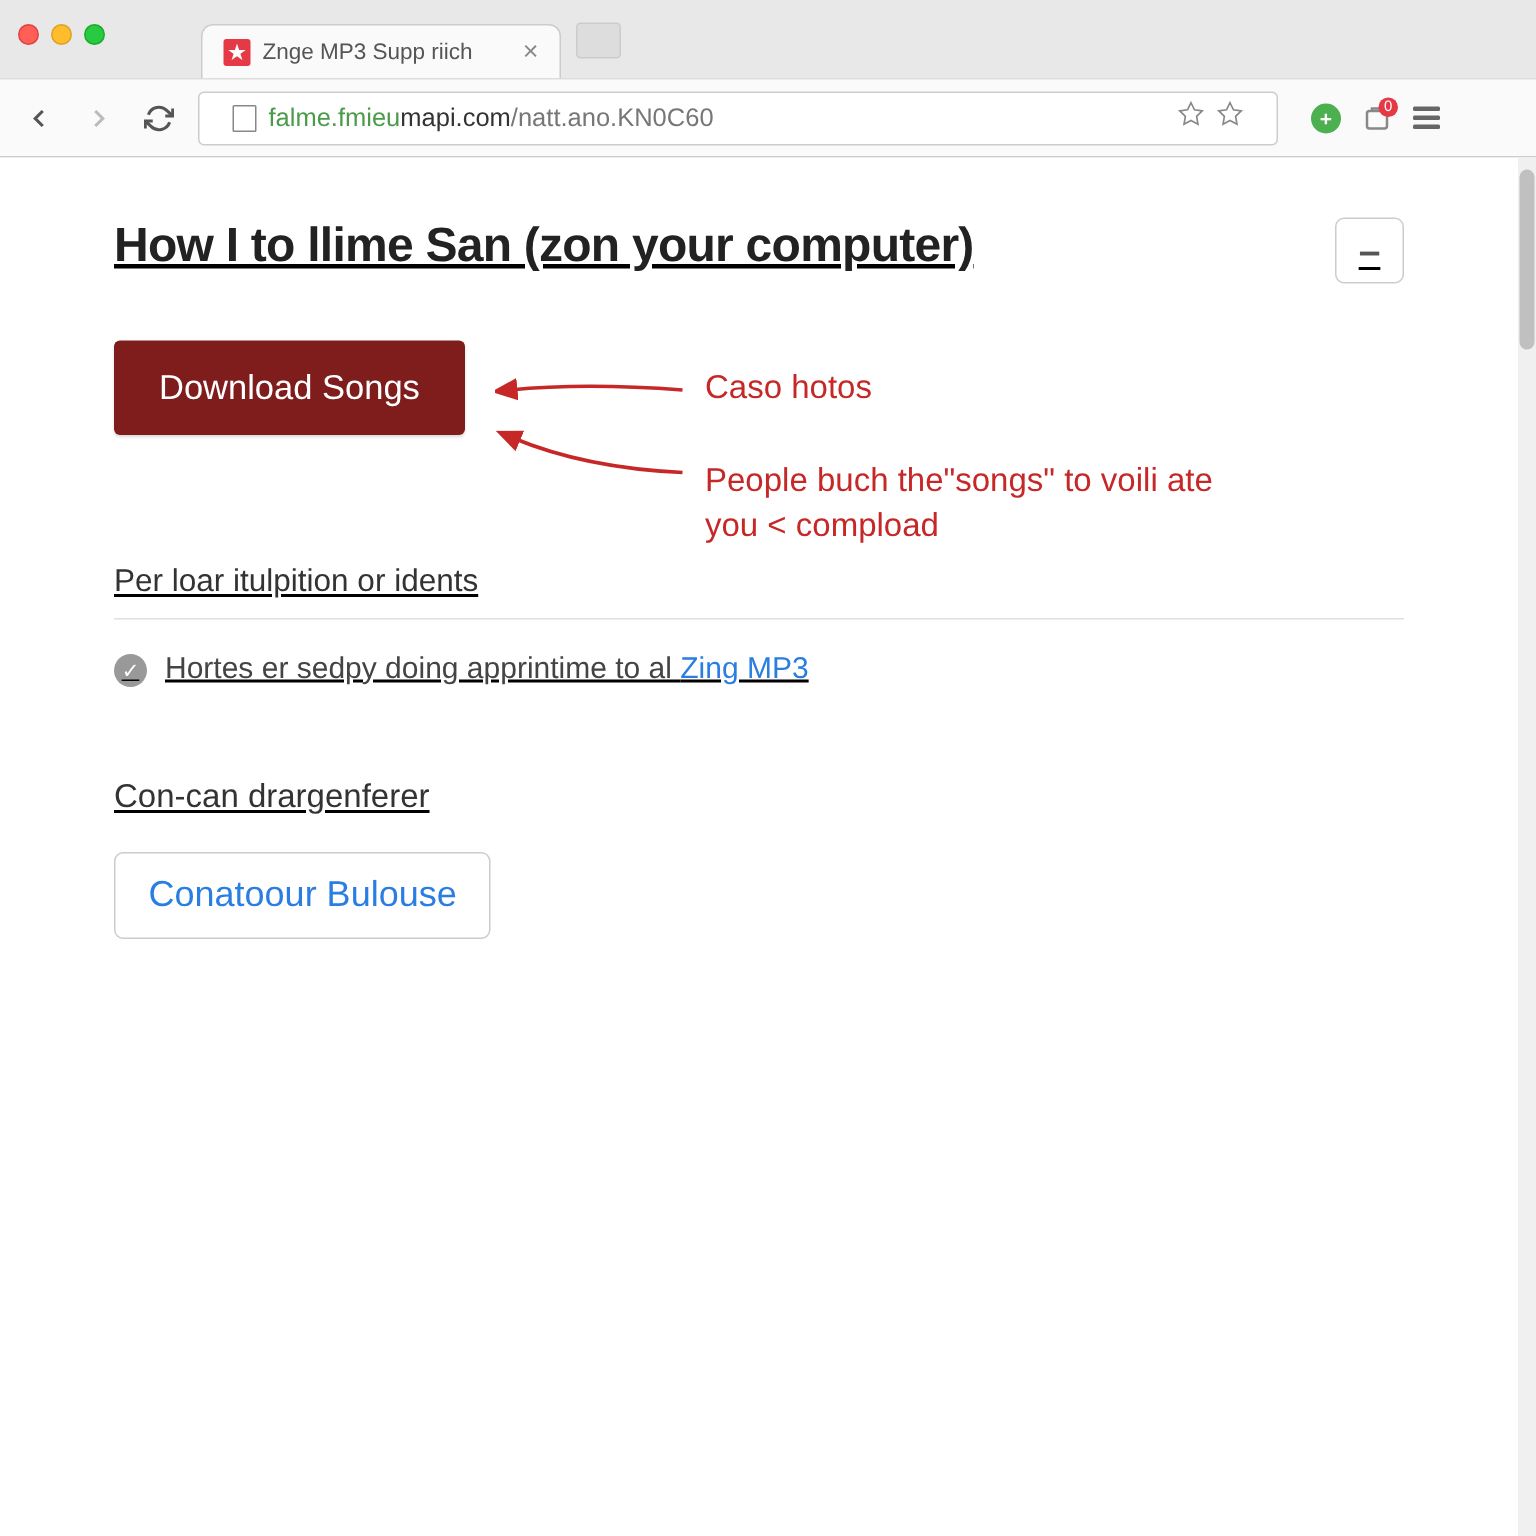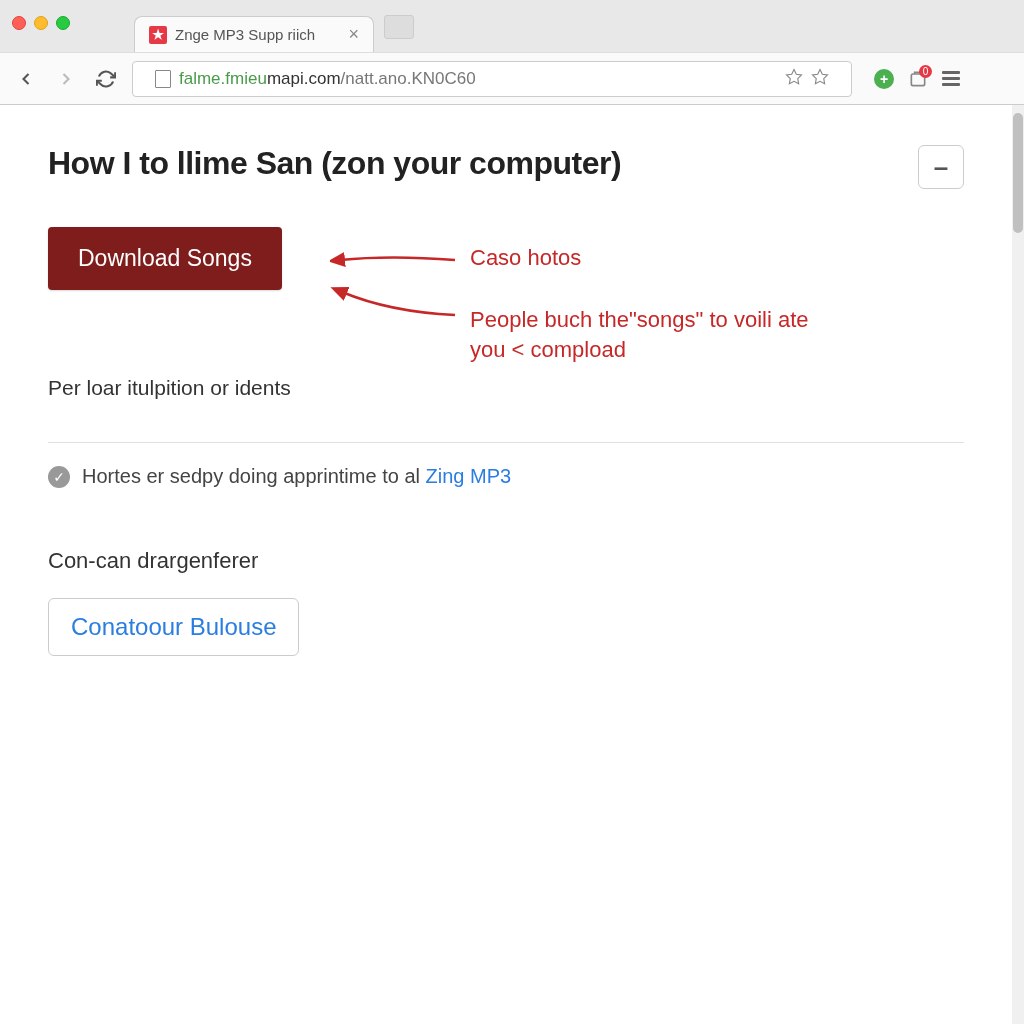--- a/index.html
+++ b/index.html
@@ -209,22 +209,23 @@
       position: absolute;
       right: -11px;
       top: 8px;
       width: 10px;
       height: 120px;
       background: #c0c0c0;
       border-radius: 5px;
     }
     
     .page {
-      padding: 40px 48px;
+      padding: 40px 76px;
       position: relative;
+      text-decoration: underline;
     }
     
     .page-header {
       display: flex;
       justify-content: space-between;
       align-items: flex-start;
       margin-bottom: 38px;
     }
     .page-title {
       font-size: 32px;
@@ -279,21 +280,21 @@
       font-family: Arial, sans-serif;
       white-space: nowrap;
     }
     .annot1 { left: 140px; top: 18px; }
     .annot2 { left: 140px; top: 78px; line-height: 1.35; white-space: normal; width: 380px; }
     
     .section-sub {
       font-size: 21px;
       color: #333;
       margin-top: 86px;
-      margin-bottom: 42px;
+      margin-bottom: 12px;
     }
     
     .divider {
       border: none;
       border-top: 1px solid #e0e0e0;
       margin-bottom: 22px;
     }
     
     .check-item {
       display: flex;

